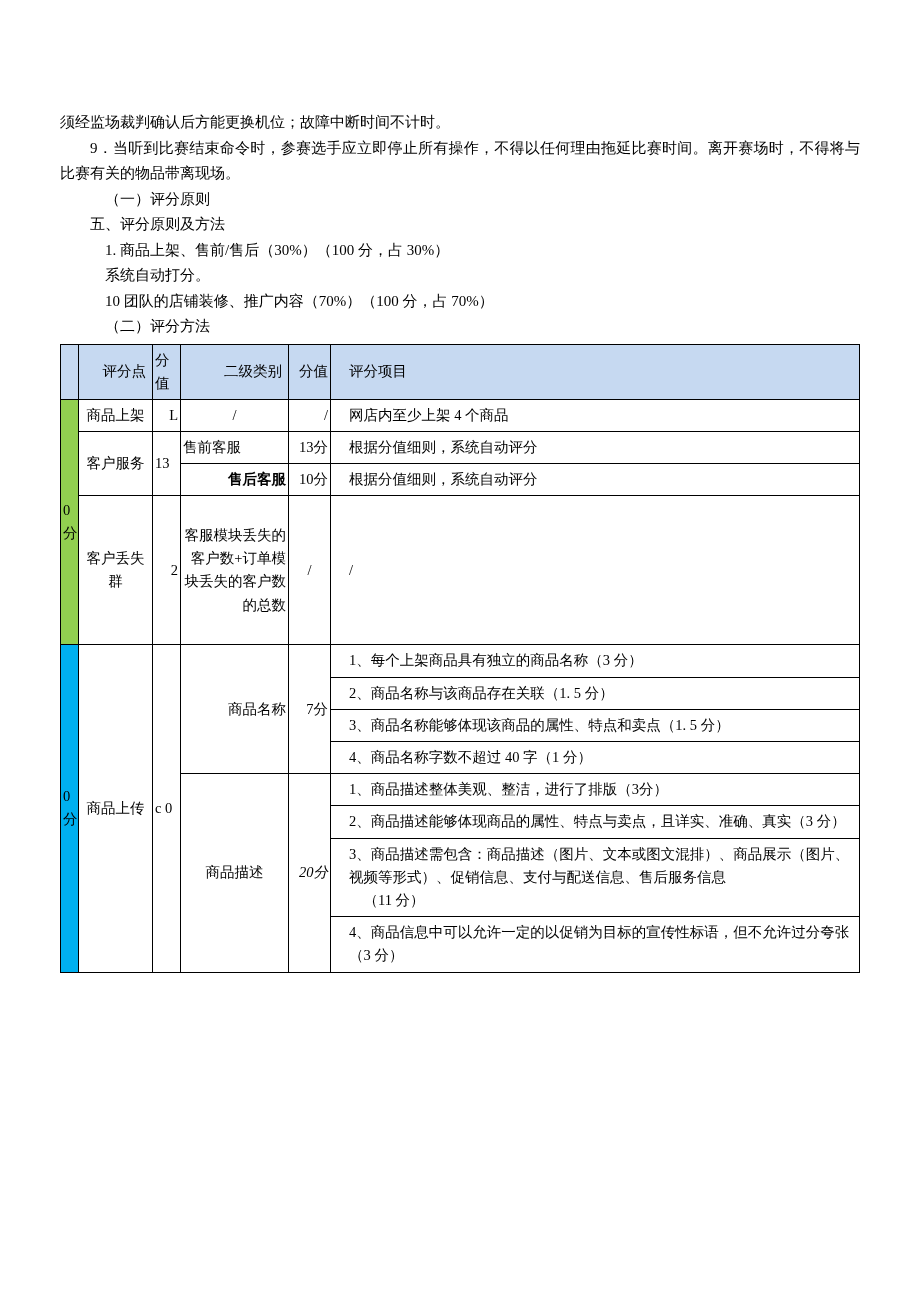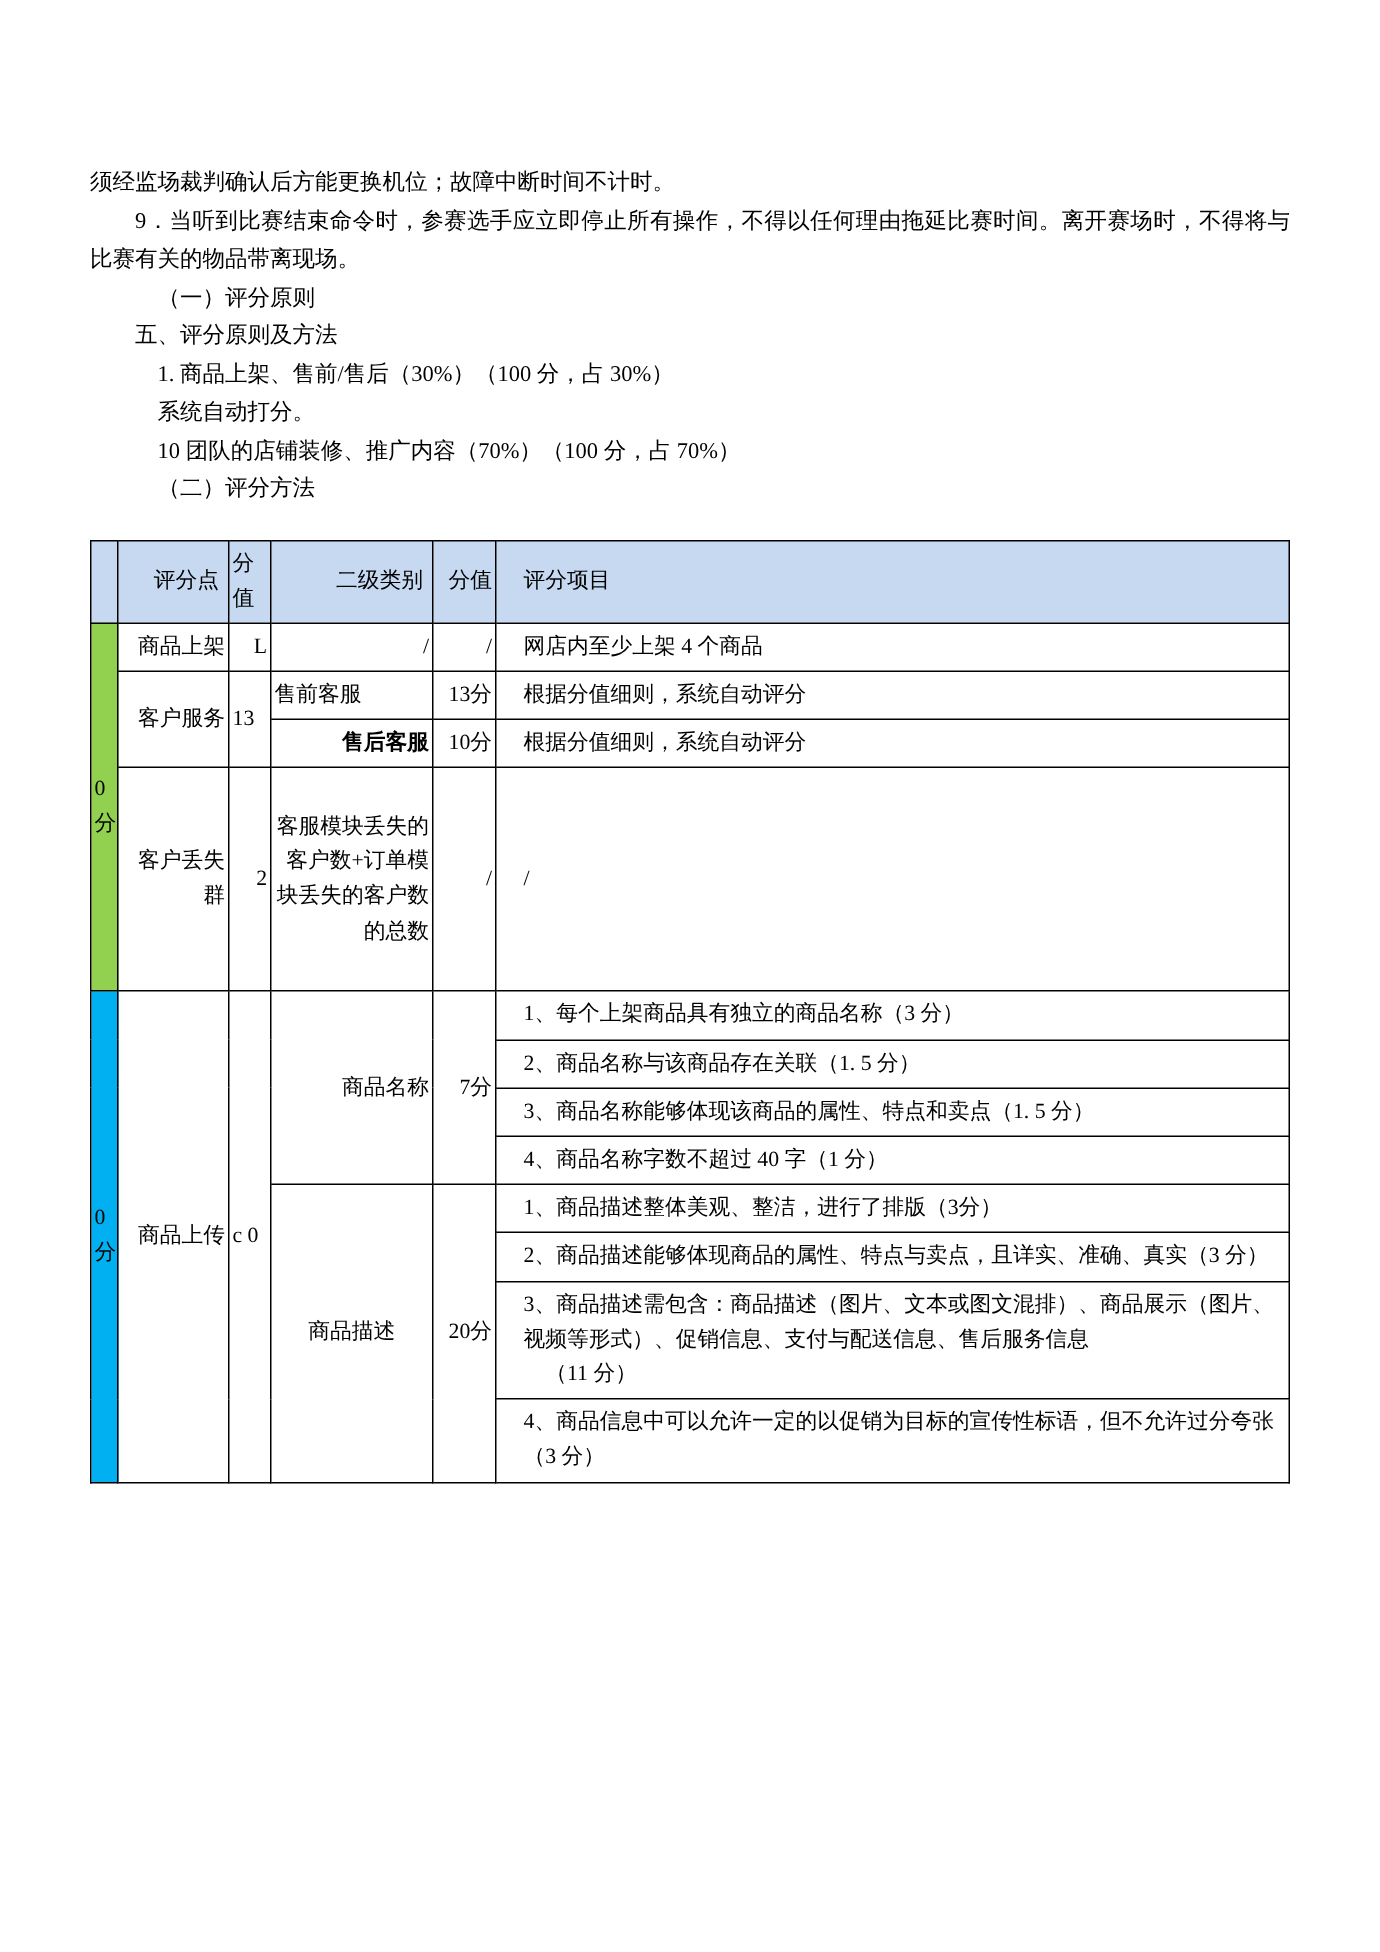--- a/index.html
+++ b/index.html
@@ -22,21 +22,21 @@
   }
   .indent {
     text-indent: 2em;
   }
   .indent2 {
     text-indent: 3em;
   }
   table.scoring {
     border-collapse: collapse;
     width: 100%;
-    margin-top: 20px;
+    margin-top: 4px;
     table-layout: fixed;
   }
   table.scoring th, table.scoring td {
     border: 1px solid #000;
     padding: 4px 2px;
     font-size: 14.5px;
     line-height: 1.6;
     vertical-align: middle;
     word-break: break-all;
   }
@@ -48,21 +48,21 @@
   .green-th {
     background: #92d050 !important;
     color: #000;
     text-align: center;
   }
   .blue-th {
     background: #00b0f0 !important;
     color: #000;
     text-align: center;
   }
-  .center { text-align: right; }
+  .center { text-align: center; }
   .pad-indent { padding-left: 18px !important; }
   .narrow { width: 18px; }
   .col-pf { width: 74px; }
   .col-fv { width: 28px; }
   .col-cat { width: 108px; }
   .col-val { width: 42px; }
 </style>
 </head>
 <body>
 
@@ -138,21 +138,21 @@
     </tr>
     <tr>
       <td class="pad-indent">3、商品名称能够体现该商品的属性、特点和卖点（1. 5 分）</td>
     </tr>
     <tr>
       <td class="pad-indent">4、商品名称字数不超过 40 字（1 分）</td>
     </tr>
 
     <tr>
       <td rowspan="4" style="text-align:center;">商品描述</td>
-      <td rowspan="4" style="text-align:right;">20分</td>
+      <td rowspan="4" style="text-align:right;font-style:italic;">20分</td>
       <td class="pad-indent">1、商品描述整体美观、整洁，进行了排版（3分）</td>
     </tr>
     <tr>
       <td class="pad-indent">2、商品描述能够体现商品的属性、特点与卖点，且详实、准确、真实（3 分）</td>
     </tr>
     <tr>
       <td class="pad-indent" style="white-space:pre-wrap;">3、商品描述需包含：商品描述（图片、文本或图文混排）、商品展示（图片、视频等形式）、促销信息、支付与配送信息、售后服务信息
     （11 分）</td>
     </tr>
     <tr>

